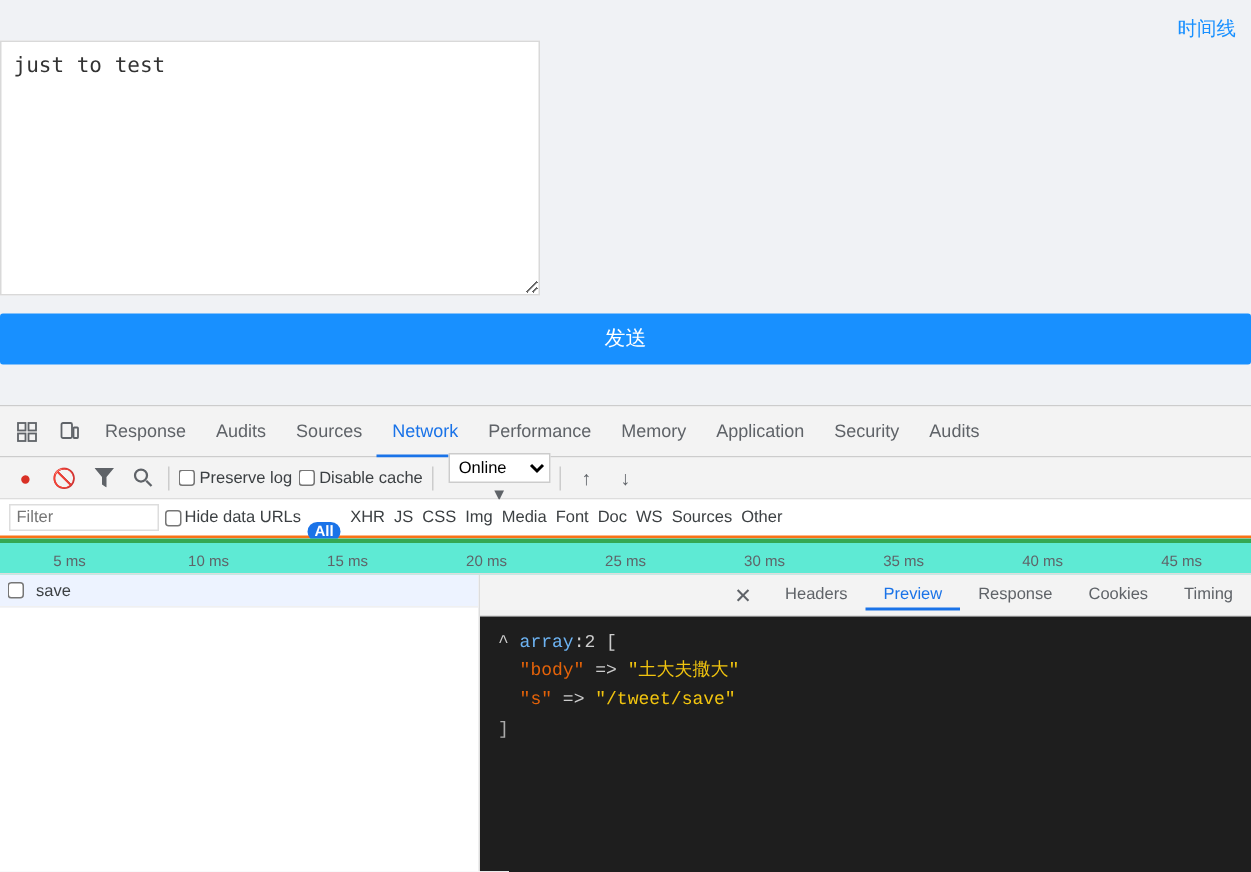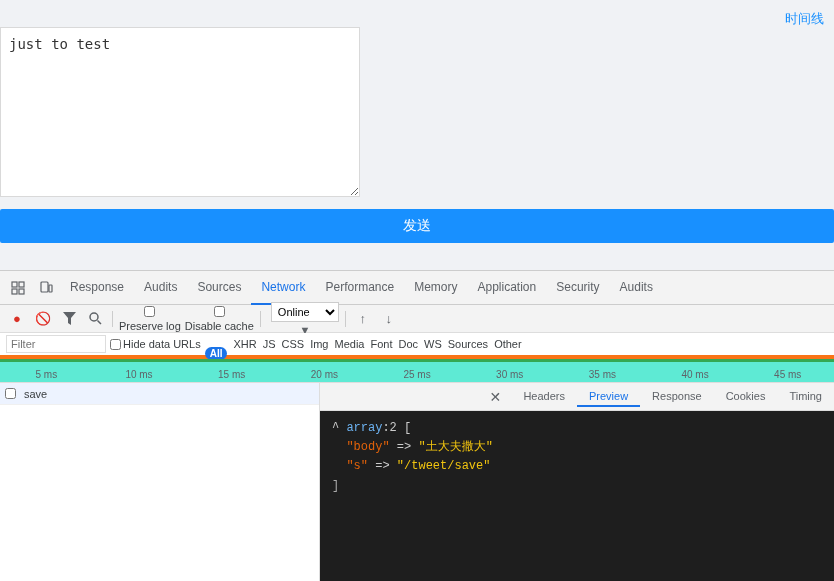--- a/index.html
+++ b/index.html
@@ -126,21 +126,20 @@
 
     .toolbar-divider { width: 1px; height: 16px; background: #ccc; margin: 0 2px; }
 
     .toolbar-checkbox-label {
       display: flex;
       align-items: center;
       gap: 3px;
       font-size: 11px;
       color: #3c4043;
       cursor: pointer;
-      flex-direction: column;
     }
 
     .toolbar-checkbox-label input { width: 11px; height: 11px; }
 
     .toolbar-select-wrap {
       display: flex;
       align-items: center;
       gap: 2px;
       margin-left: 4px;
       flex-direction: column;
@@ -171,21 +170,21 @@
       width: 22px;
       height: 22px;
       display: flex; align-items: center; justify-content: center;
     }
 
     
     .filter-row {
       display: flex;
       align-items: center;
       background: #fff;
-      border-bottom: 4px solid #f97316;
+      border-bottom: 2px solid #f97316;
       height: 26px;
       padding: 0 6px;
       gap: 4px;
     }
 
     .filter-input {
       width: 100px;
       height: 18px;
       border: 1px solid #ddd;
       font-size: 11px;

